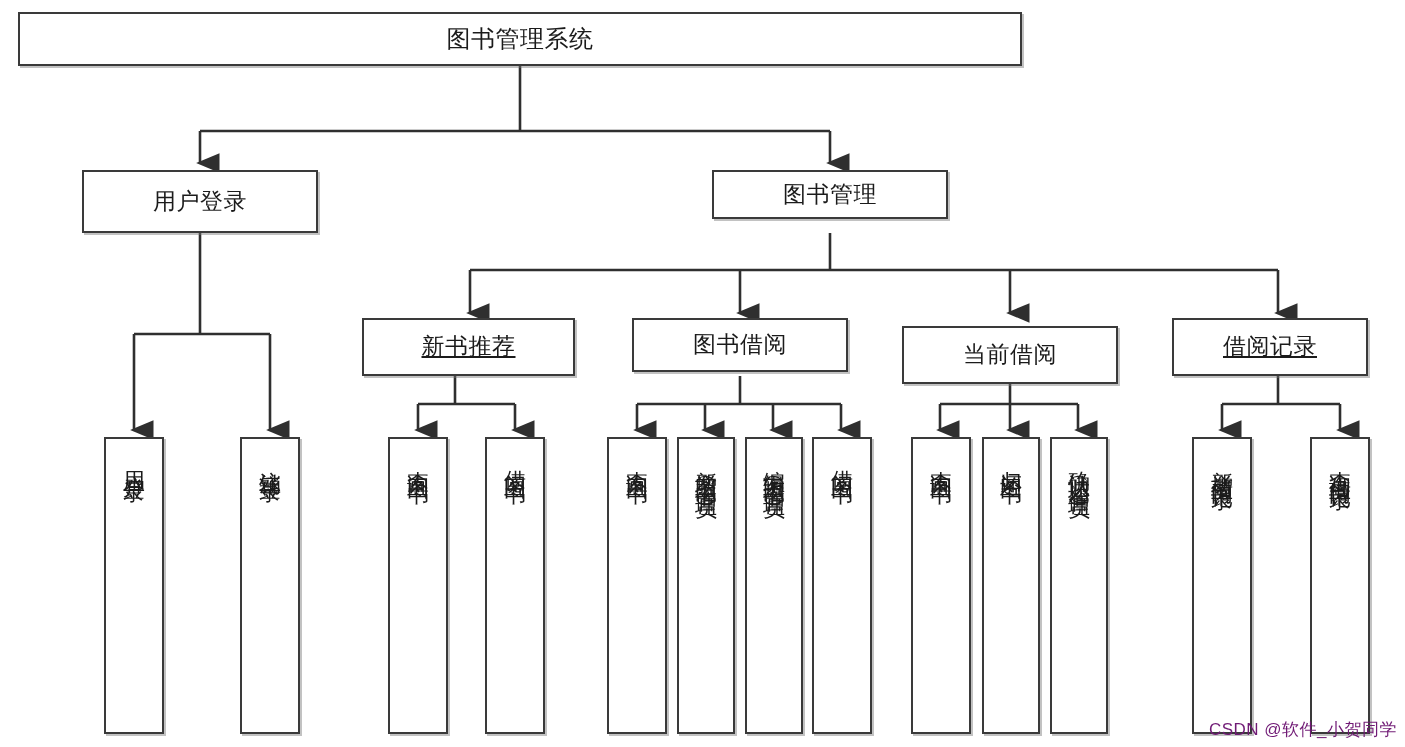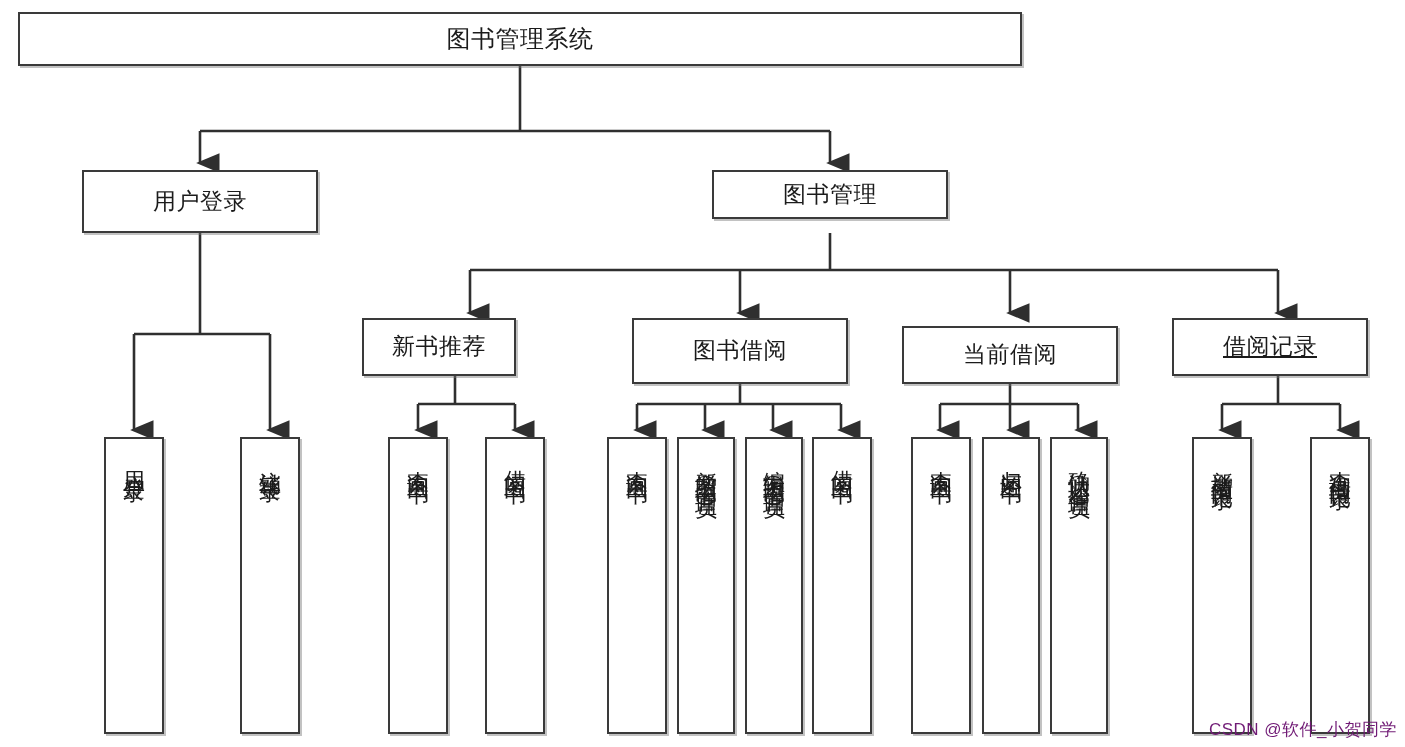--- a/index.html
+++ b/index.html
@@ -139,24 +139,24 @@
     <span class="label">图书管理系统</span>
   </div>
 
   <div class="node h" style="left:82px; top:170px; width:236px; height:63px;">
     <span class="label">用户登录</span>
   </div>
   <div class="node h" style="left:712px; top:170px; width:236px; height:49px;">
     <span class="label">图书管理</span>
   </div>
 
-  <div class="node h" style="left:362px; top:318px; width:154px; height:58px;">
+  <div class="node h" style="left:362px; top:318px; width:213px; height:58px;text-decoration:underline;">
     <span class="label">新书推荐</span>
   </div>
-  <div class="node h" style="left:632px; top:318px; width:216px; height:66px;">
+  <div class="node h" style="left:632px; top:318px; width:216px; height:54px;">
     <span class="label">图书借阅</span>
   </div>
   <div class="node h" style="left:902px; top:326px; width:216px; height:58px;">
     <span class="label">当前借阅</span>
   </div>
   <div class="node h" style="left:1172px; top:318px; width:196px; height:58px;text-decoration:underline;">
     <span class="label">借阅记录</span>
   </div>
 
   <div class="node v" style="left:104px; top:437px; width:60px; height:297px;">

